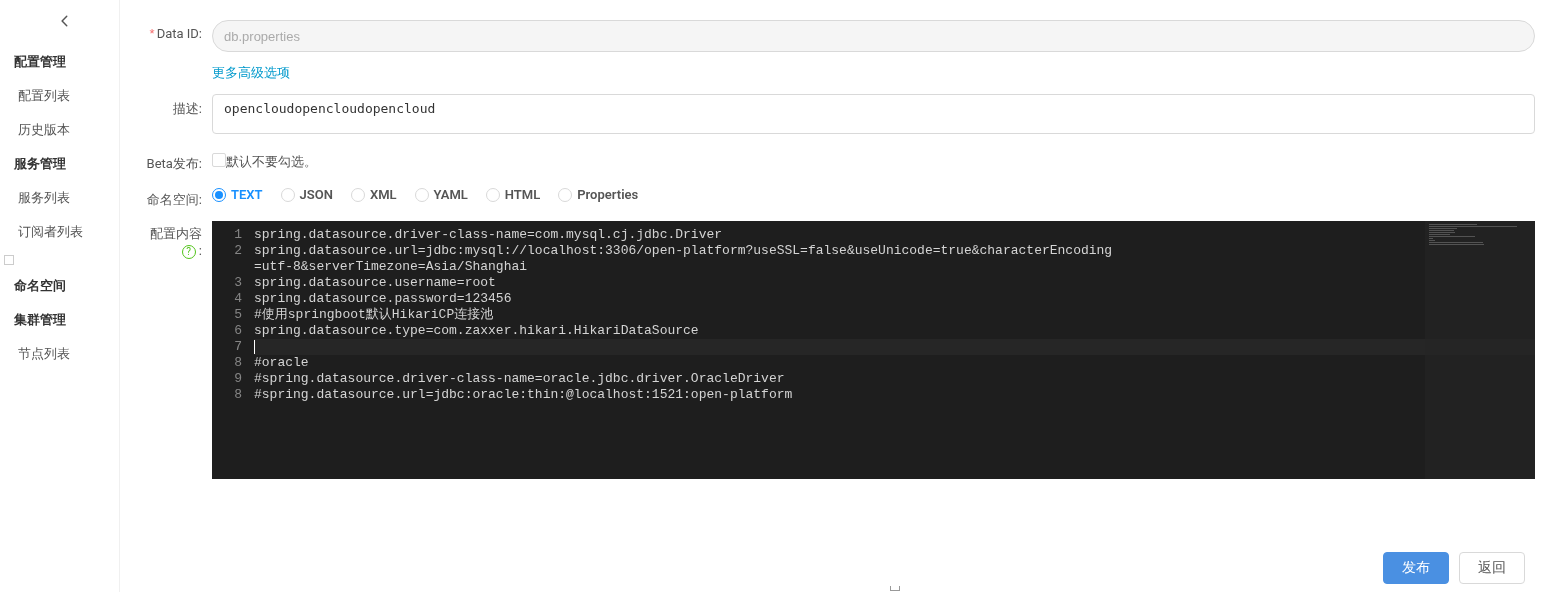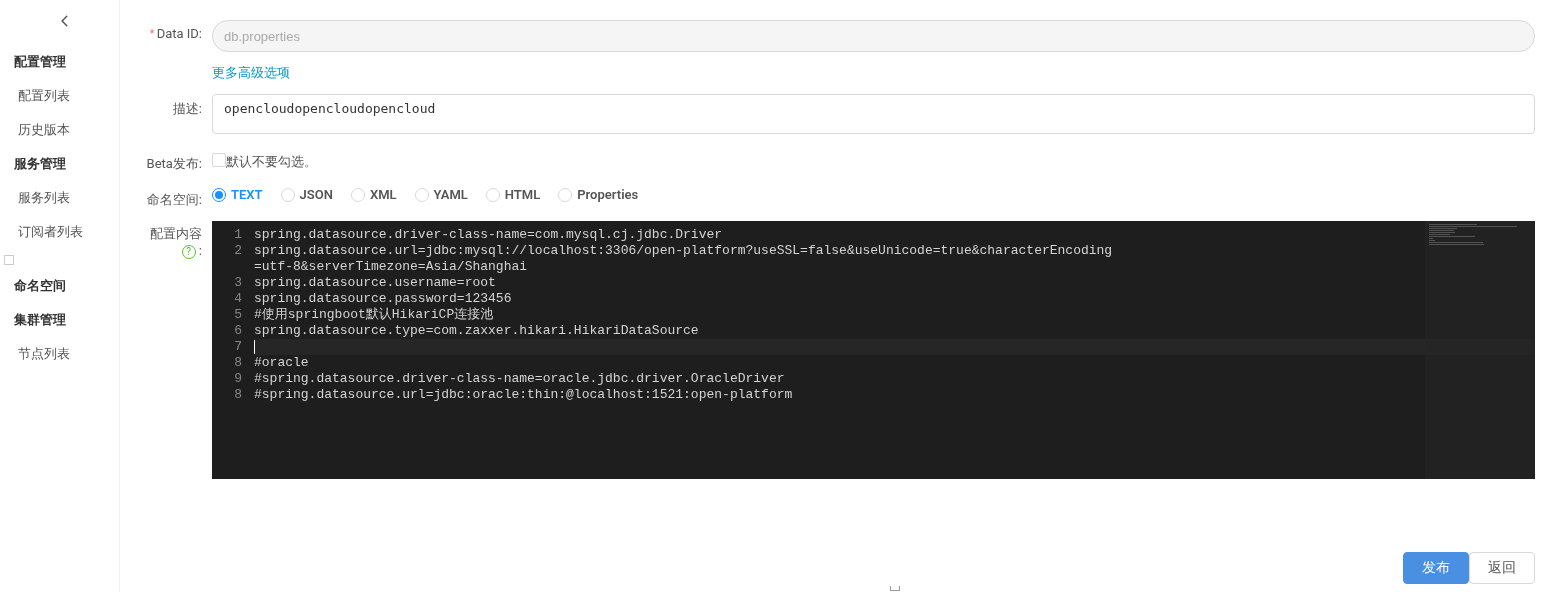--- a/index.html
+++ b/index.html
@@ -54,21 +54,21 @@
     .gutter div { height: 16px; }
     .code { flex: 1; padding: 6px 0 0 4px; color: #d4d4d4; line-height: 16px; white-space: pre; }
     .code div { height: 16px; }
     .cursor-line { background: rgba(255,255,255,0.04); position: relative; }
     .cursor-caret { display: inline-block; width: 0; height: 14px; border-left: 1px solid #fff; vertical-align: middle; }
     .minimap { position: absolute; right: 0; top: 0; width: 110px; height: 100%; background: #252525; opacity: 0.6; }
     .minimap-lines { padding: 3px 4px; }
     .mm { height: 1px; margin-bottom: 1px; background: #777; }
 
     
-    .footer { position: absolute; right: 10px; bottom: 8px; display: flex; }
+    .footer { position: absolute; right: 20px; bottom: 8px; display: flex; gap: 10px; }
     .btn { height: 32px; padding: 0 18px; border-radius: 4px; font-size: 14px; cursor: pointer; border: 1px solid #d9d9d9; background: #fff; color: #555; }
     .btn.primary { background: #4a90e2; border-color: #4a90e2; color: #fff; }
 
     .split-handle { position: absolute; bottom: 0; left: 770px; width: 10px; height: 6px; }
     .split-handle::before { content: ""; display: block; width: 8px; height: 4px; border: 1px solid #999; border-top: none; }
   </style>
 </head>
 <body>
 
 <div class="app">

